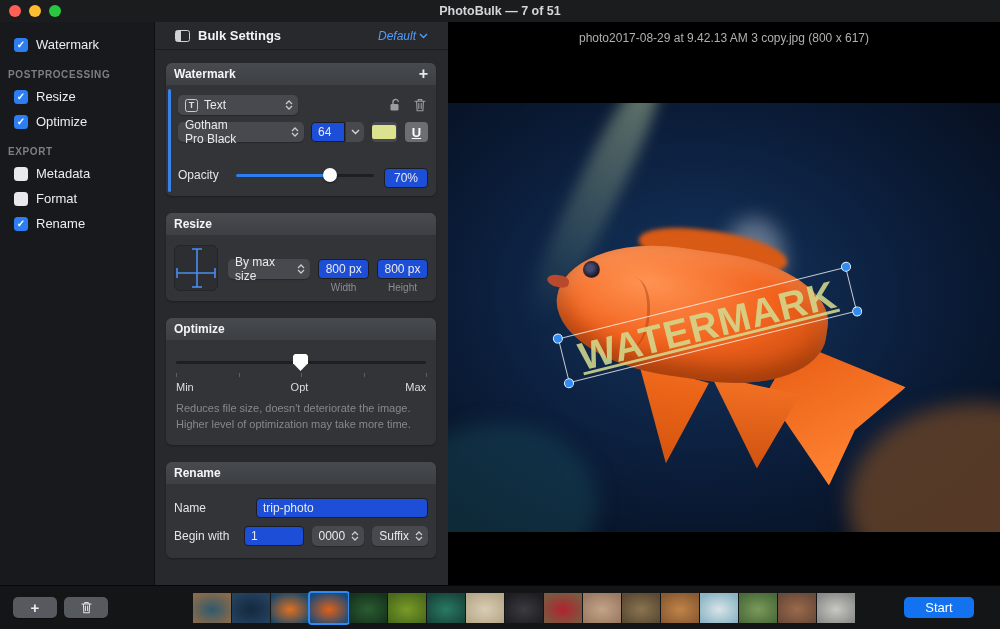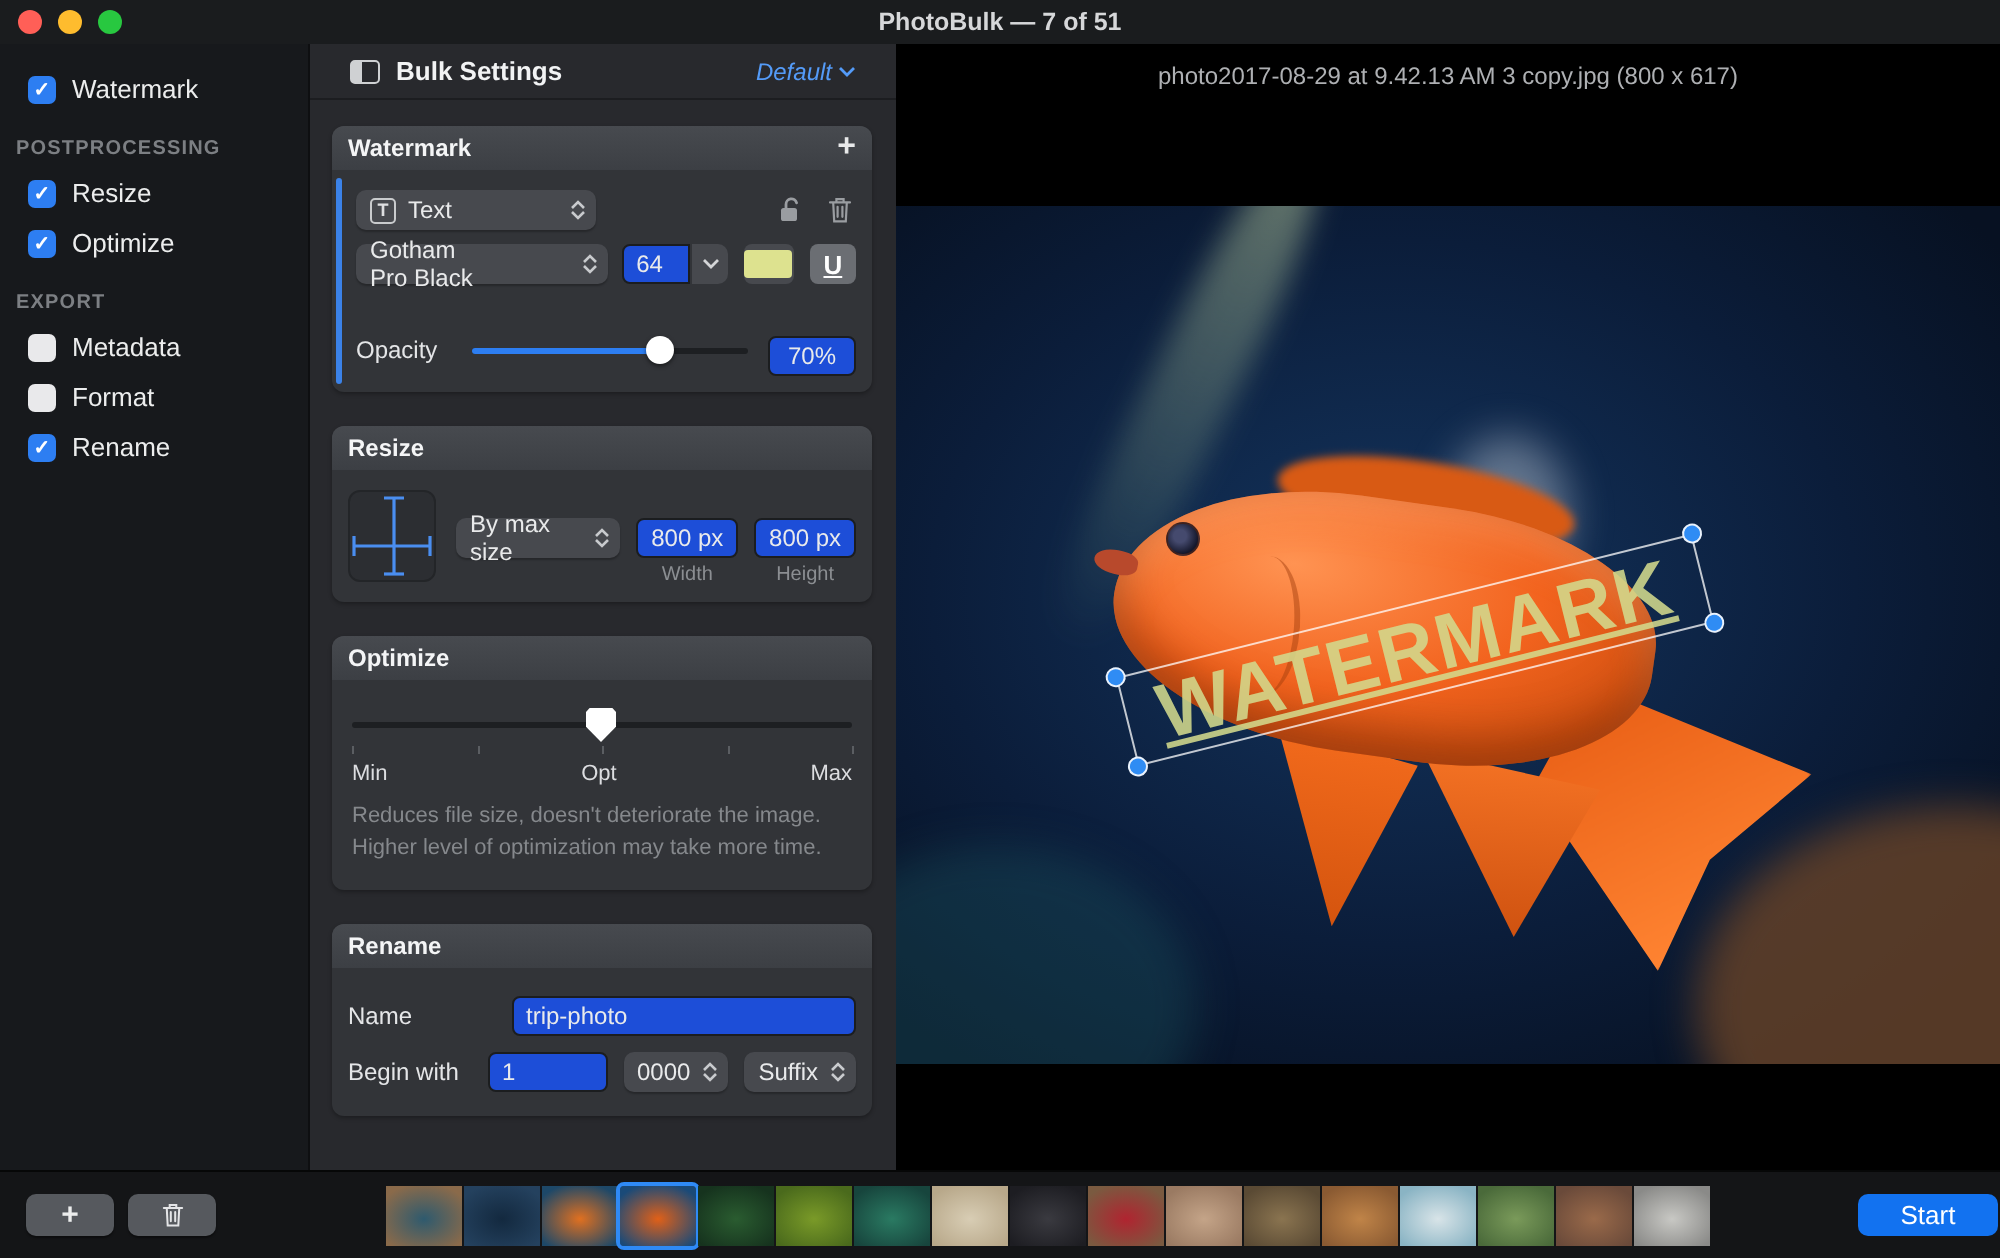--- a/index.html
+++ b/index.html
@@ -120,21 +120,21 @@
   .h-tl{ left:-6px; top:-6px; } .h-tr{ right:-6px; top:-6px; } .h-bl{ left:-6px; bottom:-6px; } .h-br{ right:-6px; bottom:-6px; }
 
   
   .footer { height:44px; background:#141517; border-top:1px solid #060707; display:flex; align-items:center; flex:0 0 44px; }
   .foot-btn { width:44px; height:21px; background:#56595e; border-radius:5px; display:flex; align-items:center; justify-content:center; color:#eceded; font-size:15px; font-weight:bold; line-height:1; box-shadow:0 1px 1px rgba(0,0,0,.4); }
   .add-btn { margin-left:13px; }
   .del-btn { margin-left:7px; }
   .thumbs { display:flex; gap:1px; margin-left:46px; align-items:center; }
   .thumb { width:38px; height:30px; flex:0 0 38px; }
   .thumb.sel { outline:2px solid #2f8af5; outline-offset:0; border-radius:2px; }
-  .start-btn { margin-left:auto; margin-right:1px; width:70px; height:21px; background:#1272f0; border-radius:5px; color:#fff; font-size:13px; display:flex; align-items:center; justify-content:center; }
+  .start-btn { margin-left:auto; margin-right:26px; width:70px; height:21px; background:#1272f0; border-radius:5px; color:#fff; font-size:13px; display:flex; align-items:center; justify-content:center; }
 </style>
 </head>
 <body>
 
 <div class="window">
 
   <div class="titlebar">
     <div class="lights">
       <span class="light red"></span>
       <span class="light yellow"></span>

